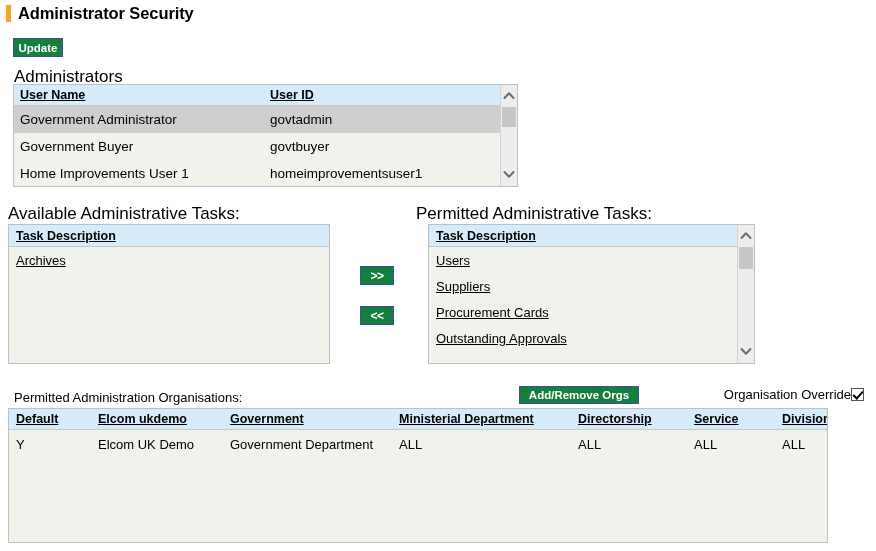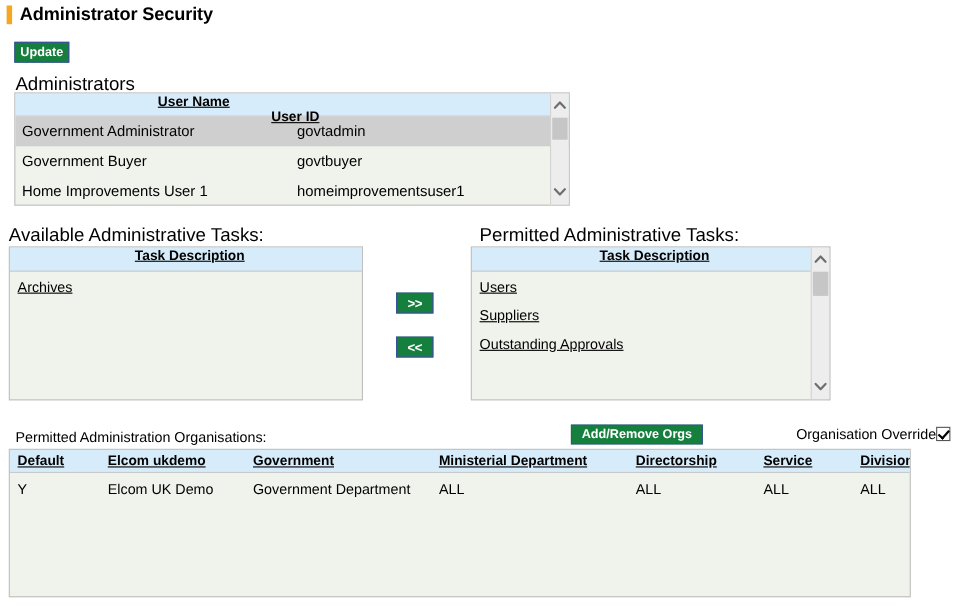--- a/index.html
+++ b/index.html
@@ -80,21 +80,21 @@
   #move-left-button  { left: 360px; top: 306px; }
 
   
   .section-label {
     position: absolute;
     font-size: 17px;
     font-weight: normal;
   }
   #administrators-label { left: 14px; top: 67px; }
   #available-tasks-label { left: 8px; top: 204px; }
-  #permitted-tasks-label { left: 436px; top: 204px; }
+  #permitted-tasks-label { left: 416px; top: 204px; }
   #orgs-label {
     left: 14px;
     top: 390px;
     font-weight: normal;
     font-size: 13px;
   }
 
   
   .panel {
     position: absolute;
@@ -102,21 +102,20 @@
     border: 1px solid #BFBFBF;
     box-sizing: border-box;
     overflow: hidden;
   }
   .panel-head {
     background: #D6ECFA;
     border-bottom: 1px solid #C9C9C9;
     box-sizing: border-box;
     display: flex;
     align-items: center;
-    flex-direction: column;
   }
   .col-head {
     font-size: 12.5px;
     font-weight: bold;
     text-decoration: underline;
     white-space: nowrap;
   }
 
   
   #administrators-panel {
@@ -352,20 +351,23 @@
   <div class="panel-head" id="permitted-tasks-head">
     <span class="col-head">Task Description</span>
   </div>
   <div class="task-row">
     <span class="task-link">Users</span>
   </div>
   <div class="task-row">
     <span class="task-link">Suppliers</span>
   </div>
   <div class="task-row">
+    <span class="task-link">Procurement Cards</span>
+  </div>
+  <div class="task-row">
     <span class="task-link">Outstanding Approvals</span>
   </div>
 
   <div class="scrollbar">
     <div class="sb-arrow sb-up">
       <svg width="12" height="9" viewBox="0 0 12 9">
           <path d="M1.5 7 L6 2.2 L10.5 7" stroke="#6E6E6E" stroke-width="2" fill="none" stroke-linecap="round" stroke-linejoin="round"></path>
         </svg>
     </div>
     <div class="sb-thumb" style="top:22px;height:22px;"></div>

